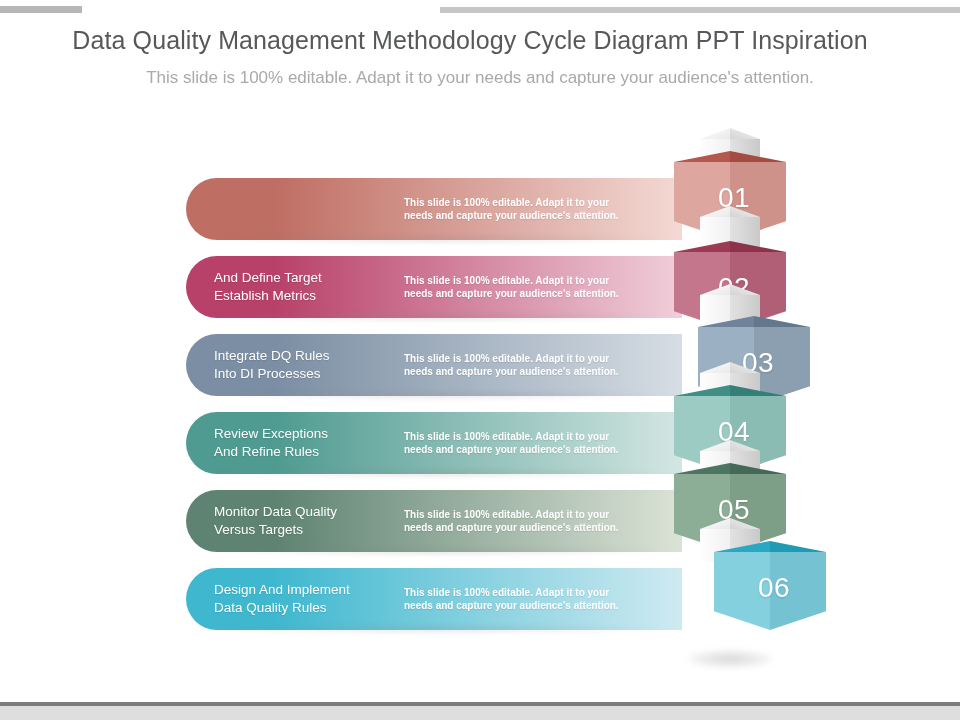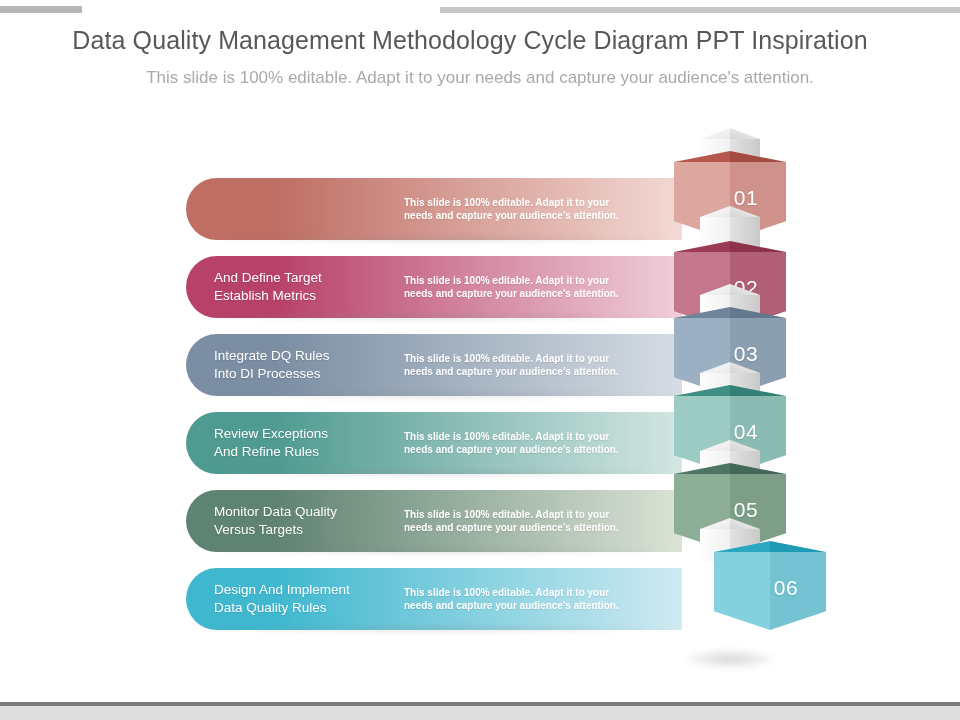--- a/index.html
+++ b/index.html
@@ -162,24 +162,23 @@
   }
   .cube-num {
     position: absolute;
     left: 0; top: 0;
     width: 120px;
     height: 72px;
     display: flex;
     align-items: center;
     justify-content: center;
     color: #ffffff;
-    font-size: 21px;
+    font-size: 28px;
     letter-spacing: 0.5px;
     text-shadow: 0 1px 2px rgba(0,0,0,0.13);
-    padding-left: 12px;
   }
 
   
   .connector {
     position: absolute;
     left: 700px;
     width: 60px;
     height: 44px;
   }
   .conn-top-l {
@@ -290,21 +289,21 @@
       <div class="bar-shadow"></div>
       <div class="row-heading">
         <span>Integrate  DQ Rules</span>
         <span>Into  DI Processes</span>
       </div>
       <div class="row-body">
         <span>This slide is 100% editable. Adapt it to your</span>
         <span>needs and capture your audience's attention.</span>
       </div>
     </div>
-    <div class="cube" style="top: 178px; z-index: 16;">
+    <div class="cube" style="top: 187px; z-index: 16; margin-left: 24px;">
       <div class="cube-top-l" style="background: rgb(111, 132, 154);"></div>
       <div class="cube-top-r" style="background: rgb(99, 120, 141);"></div>
       <div class="cube-left" style="background: linear-gradient(to right, rgb(155, 176, 194), rgb(155, 176, 194));"></div>
       <div class="cube-right" style="background: rgb(139, 159, 176);"></div>
       <div class="cube-num">03</div>
     </div>
     <div class="connector" style="top: 222px; z-index: 16;">
       <div class="conn-top-l"></div>
       <div class="conn-top-r"></div>
       <div class="conn-l"></div>

